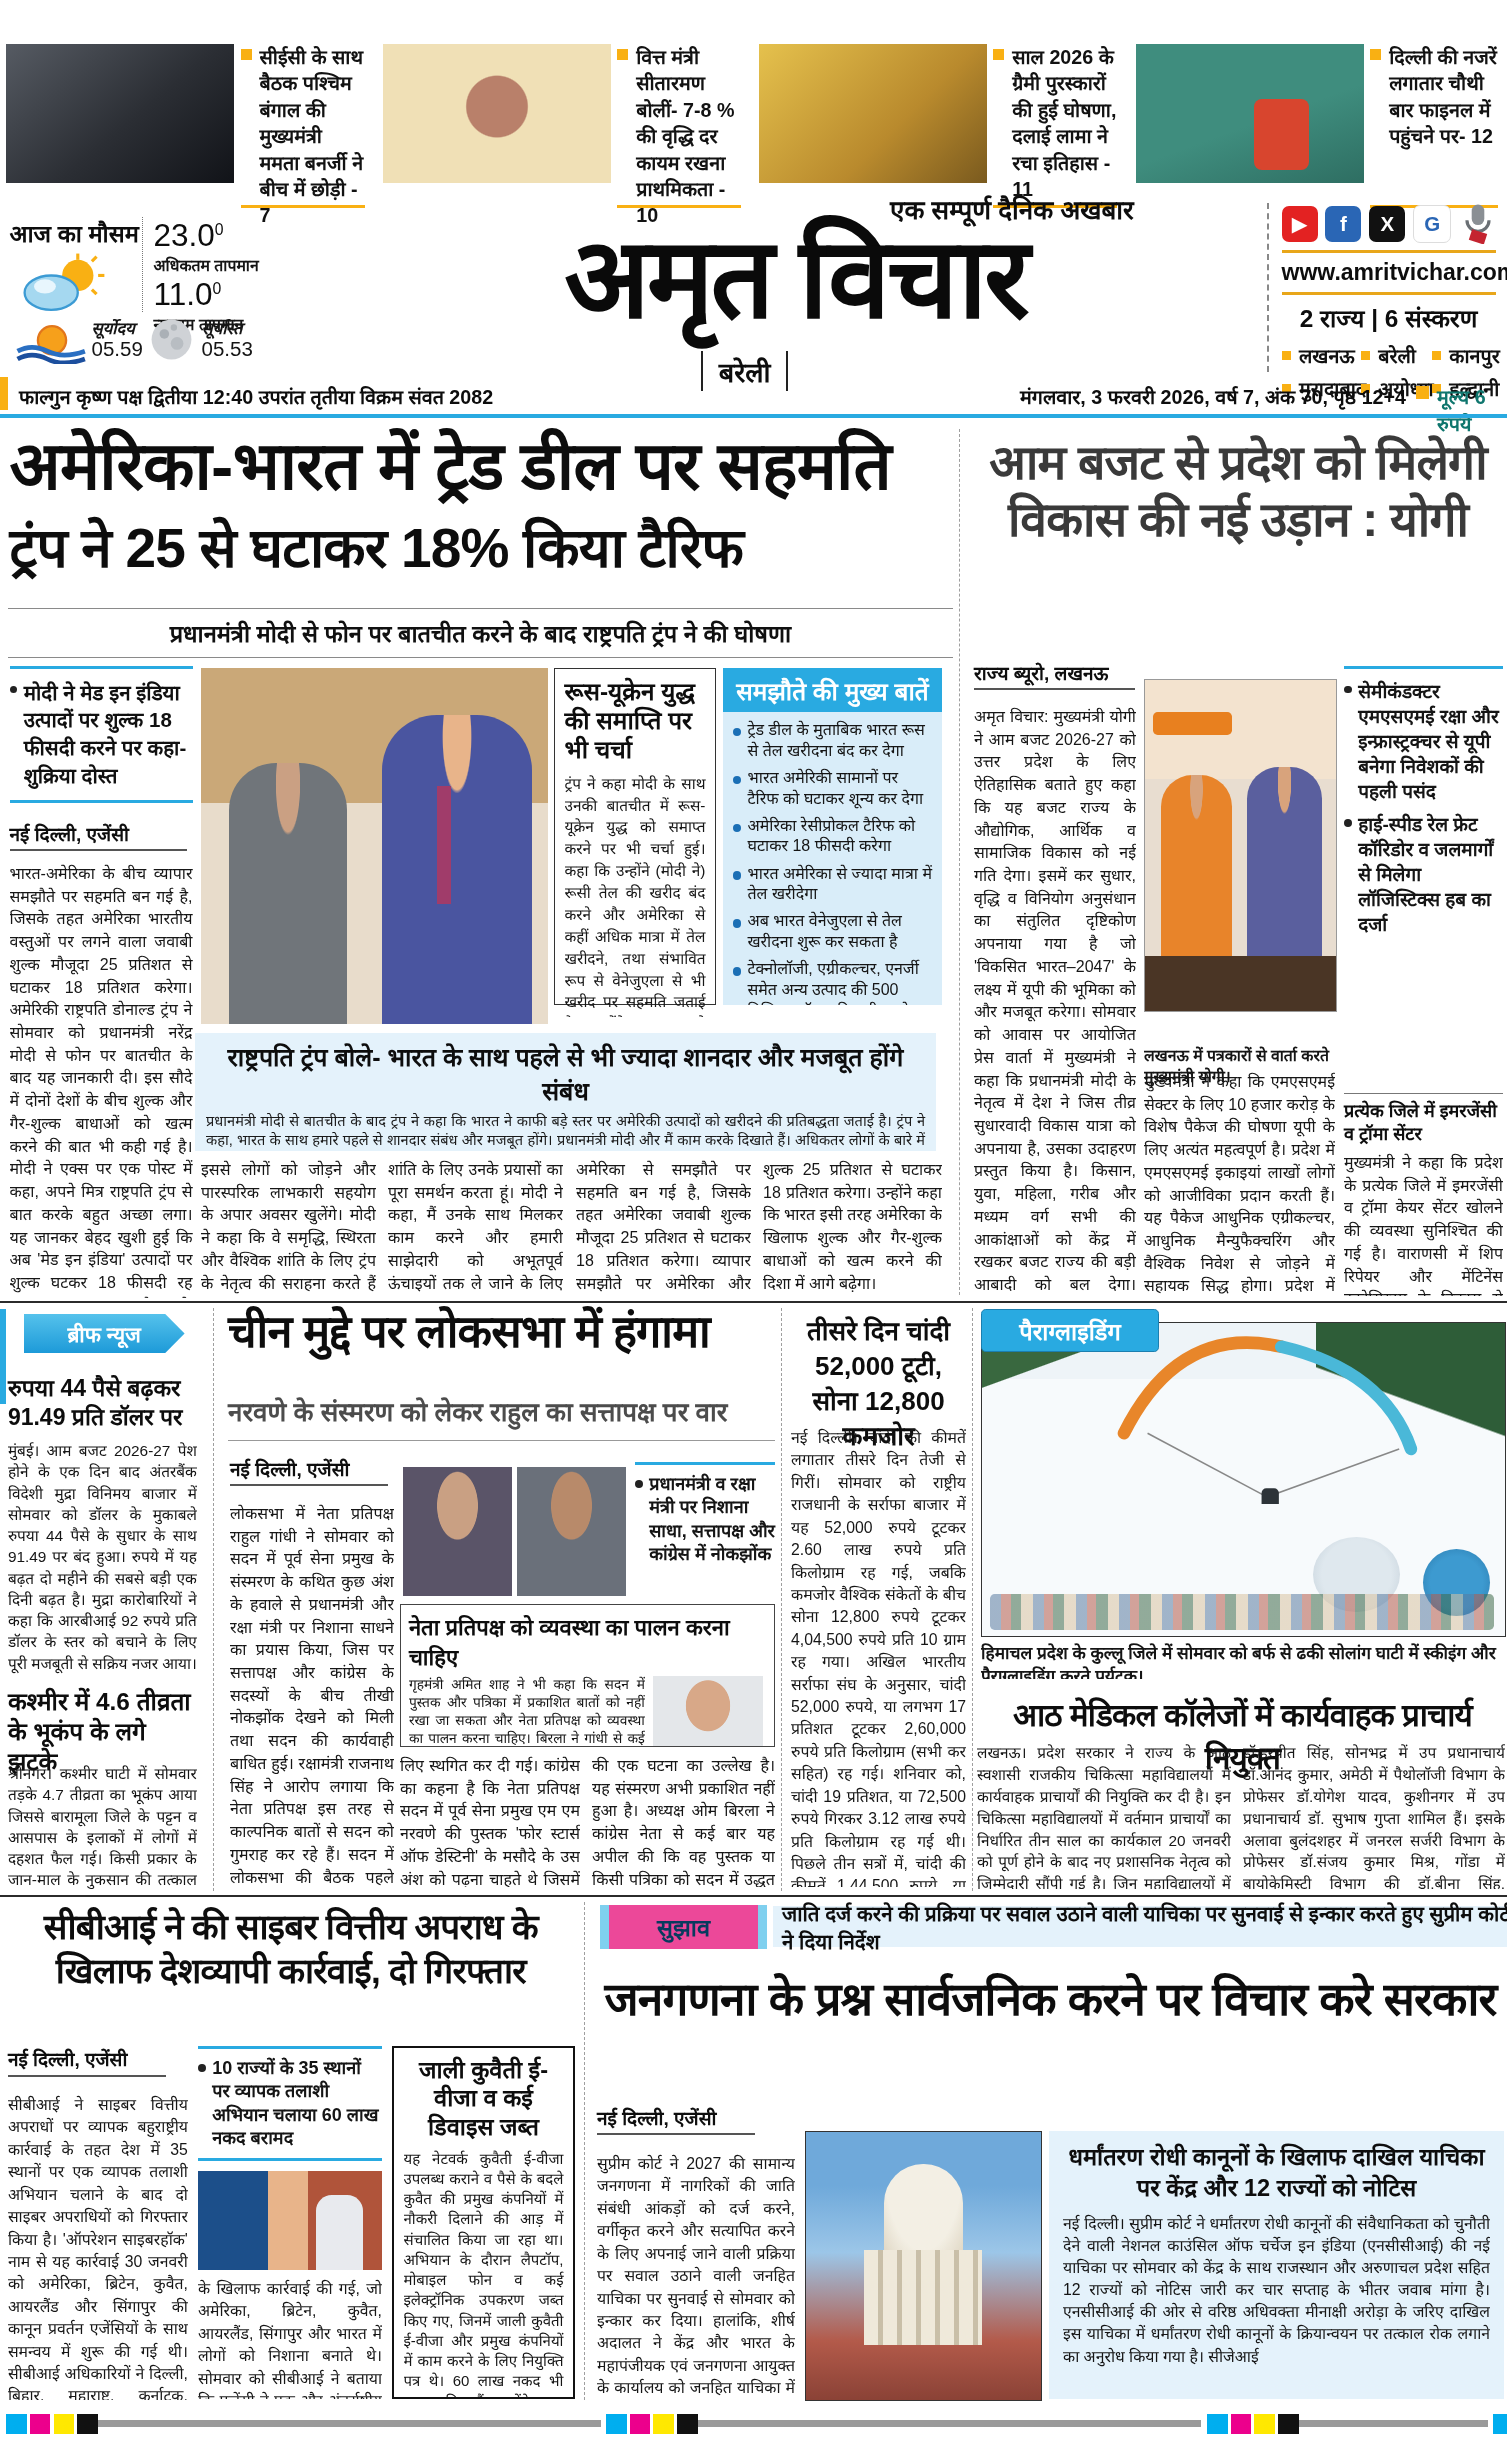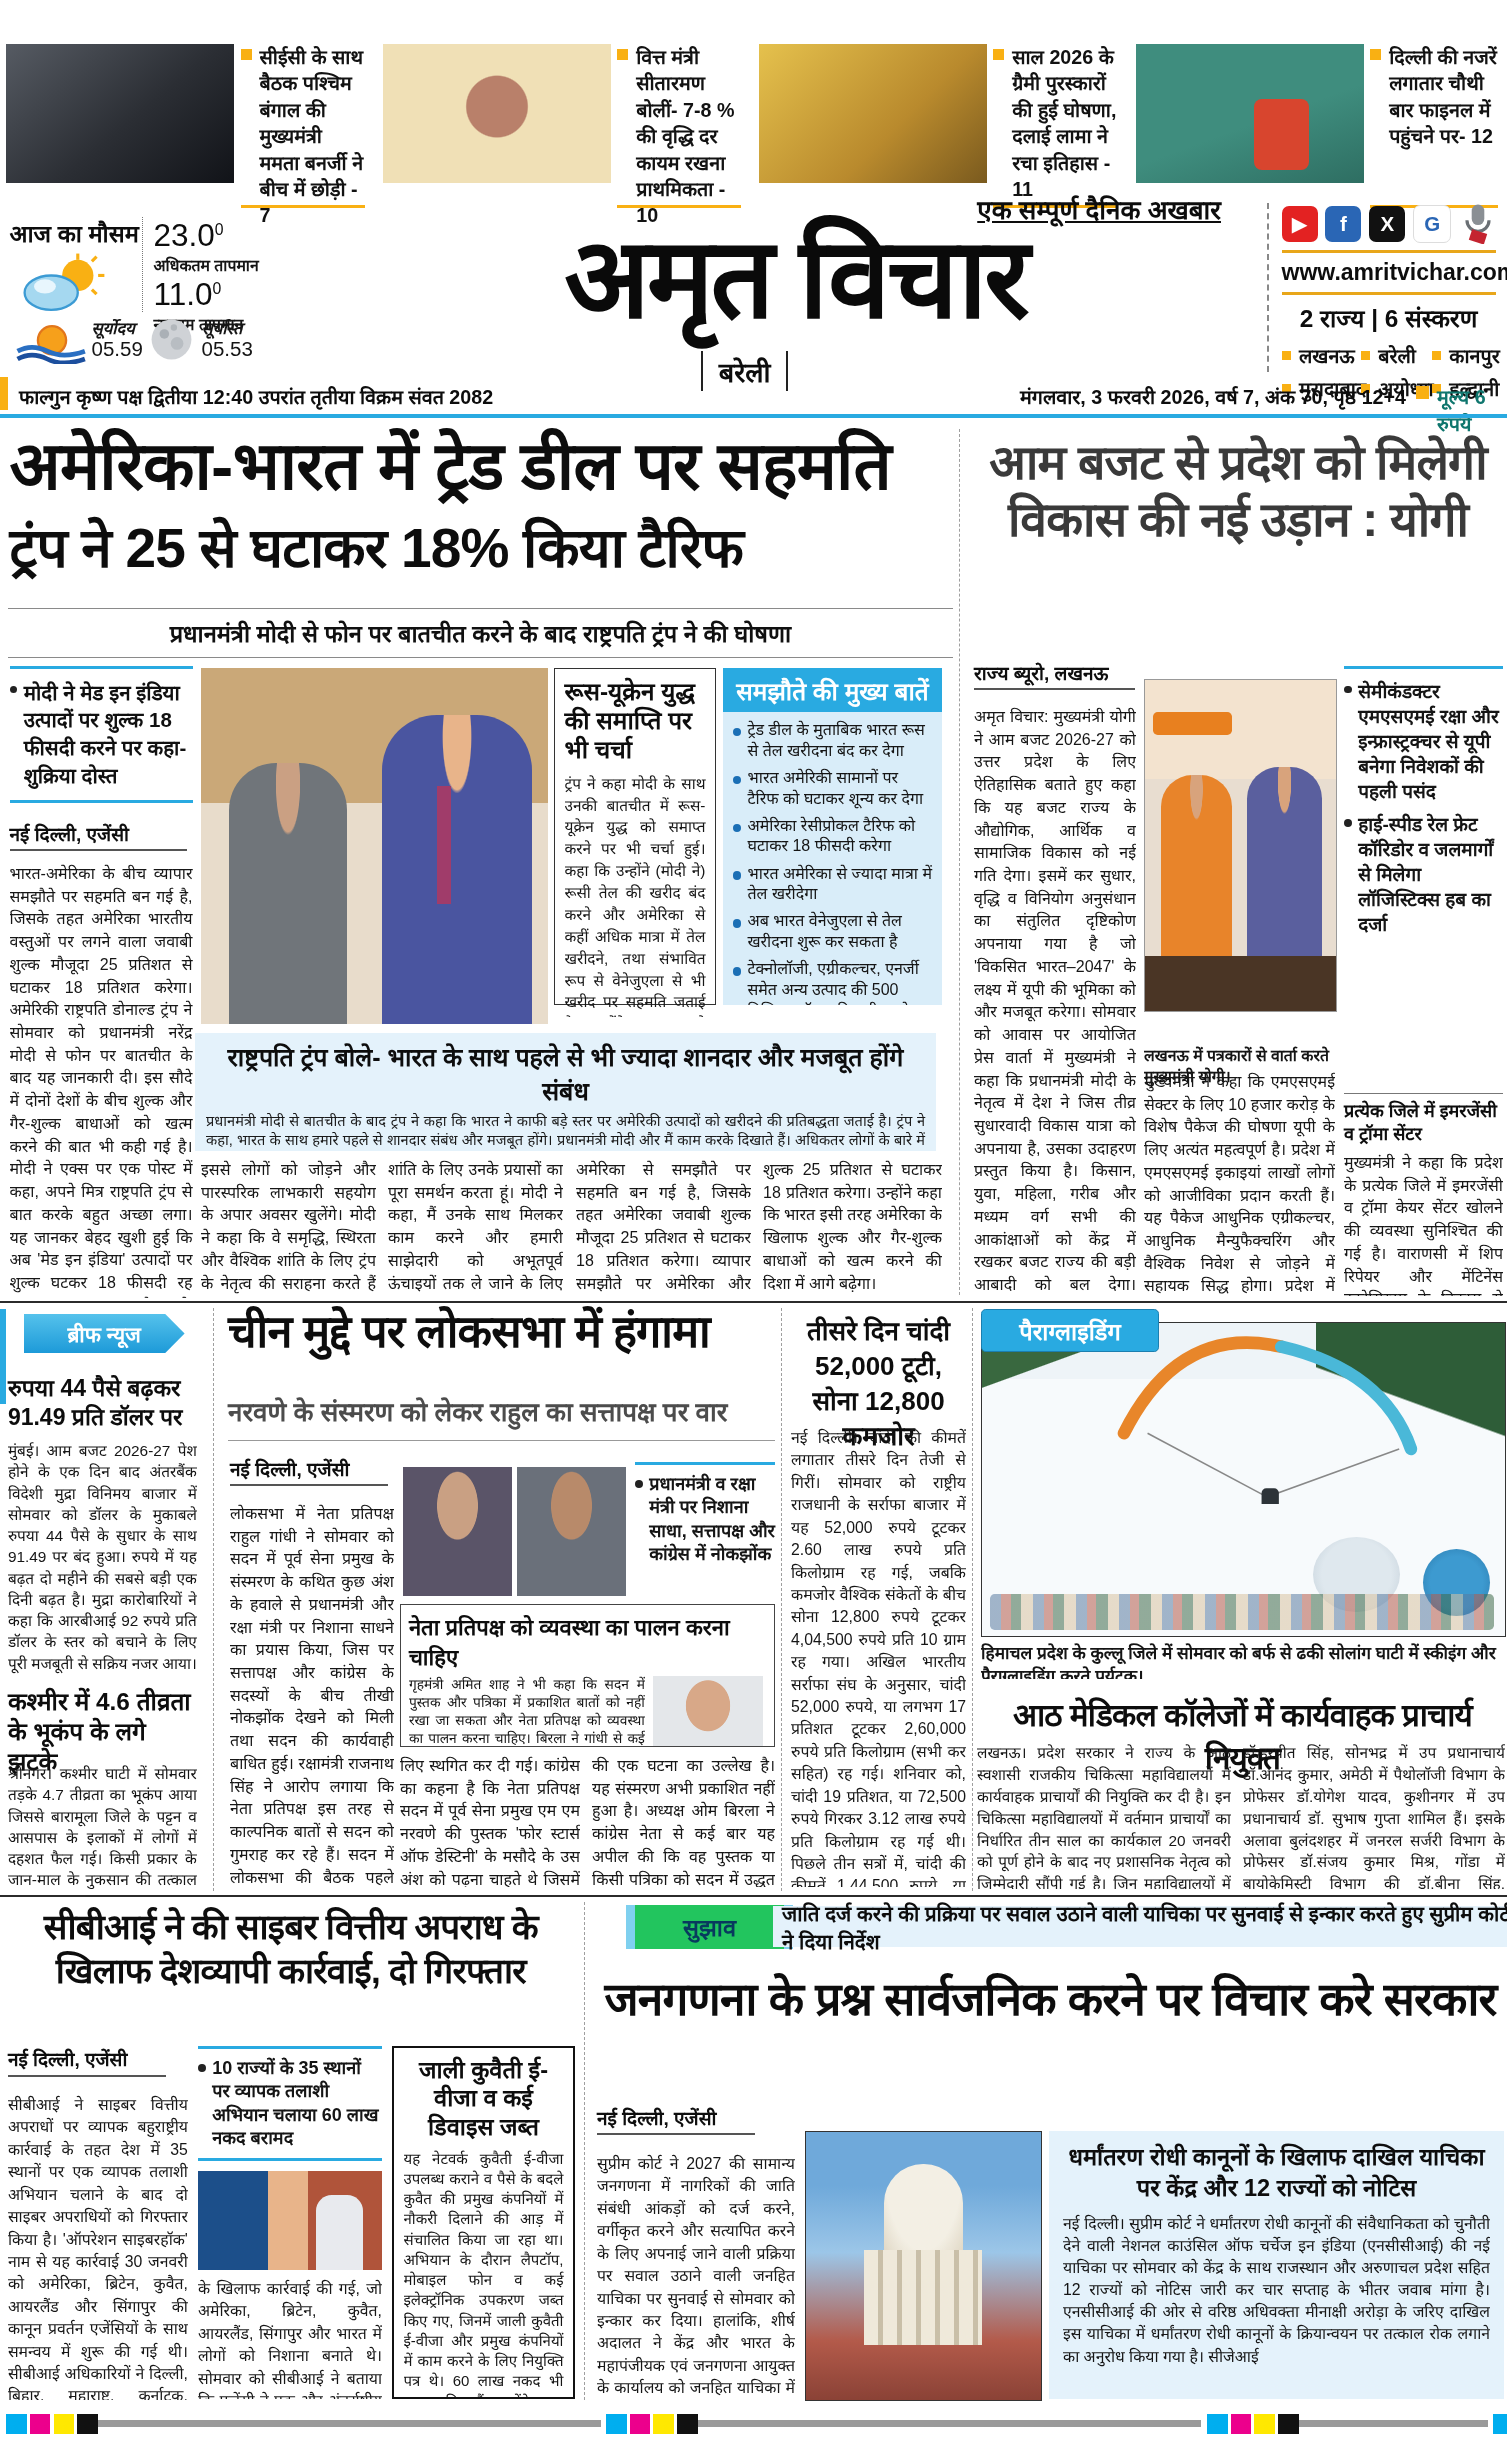--- a/index.html
+++ b/index.html
@@ -91,21 +91,21 @@
     <svg class="abs" style="left:140px;top:101px;" width="43" height="43" viewBox="0 0 54 54">
       <circle cx="27" cy="27" r="25" fill="#cfd2d6"></circle>
         <circle cx="18" cy="20" r="6" fill="#aab0b6"></circle>
         <circle cx="34" cy="32" r="8" fill="#b8bdc2"></circle>
         <circle cx="30" cy="12" r="4" fill="#b2b7bc"></circle>
     </svg>
     <div class="abs" style="left:192px;top:99px;font-size:16.5px;font-weight:bold;font-style:italic;">सूर्यास्त</div>
     <div class="abs" style="left:192px;top:120px;font-size:20.5px;">05.53</div>
   </div>
 
-  <div class="abs" style="left:890px;top:191px;width:331px;text-align:right;font-size:26px;font-weight:900;color:#0d0d0d;text-decoration:underline;">एक सम्पूर्ण दैनिक अखबार</div>
+  <div class="abs" style="left:890px;top:191px;width:331px;text-align:left;font-size:26px;font-weight:900;color:#0d0d0d;">एक सम्पूर्ण दैनिक अखबार</div>
   <div class="abs" style="left:331px;top:211px;width:929px;text-align:center;font-size:112px;font-weight:900;letter-spacing:-3.2px;color:#0a0a0a;line-height:1.22;">अमृत विचार</div>
   <div class="abs" style="left:701px;top:351px;padding:1.6px 15.8px;border-left:2.4px solid #222;border-right:2.4px solid #222;font-size:27px;font-weight:900;color:#0d0d0d;">बरेली</div>
 
   <div class="abs" style="left:1267px;top:203px;width:241px;height:169px;border-left:2.4px dashed #888;padding-left:12.6px;">
     <div style="display:flex;gap:7.9px;align-items:center;">
       <span class="soc" style="background:#e32222;">▶</span>
       <span class="soc" style="background:#2a66b5;">f</span>
       <span class="soc" style="background:#111;">X</span>
       <span class="soc" style="background:#fff;border:1.6px solid #ddd;color:#2a66b5;">G</span>
       <svg width="38" height="41" viewBox="0 0 48 52">
@@ -335,21 +335,21 @@
   </div>
   <div class="abs body-text col" style="left:198px;top:2278px;width:184px;height:121px;font-size:15.8px;">के खिलाफ कार्रवाई की गई, जो अमेरिका, ब्रिटेन, कुवैत, आयरलैंड, सिंगापुर और भारत में लोगों को निशाना बनाते थे। सोमवार को सीबीआई ने बताया कि एजेंसी ने एक और अंतर्राष्ट्रीय साइबर वित्तीय अपराध नेटवर्क का भंडाफोड़ किया है, जो नयी दिल्ली, गाजियाबाद और कर्नाटक से संचालित हो रहा था।</div>
 
   <div class="abs" style="left:392px;top:2046px;width:183px;height:353px;border:2.4px solid #111;padding:7.9px 9.5px;box-sizing:border-box;overflow:hidden;">
     <div style="font-size:23.6px;font-weight:900;text-align:center;line-height:1.2;color:#0d0d0d;">जाली कुवैती ई-वीजा व कई डिवाइस जब्त</div>
     <div class="just col" style="font-size:15px;line-height:1.35;margin-top:7.9px;height:276px;">यह नेटवर्क कुवैती ई-वीजा उपलब्ध कराने व पैसे के बदले कुवैत की प्रमुख कंपनियों में नौकरी दिलाने की आड़ में संचालित किया जा रहा था। अभियान के दौरान लैपटॉप, मोबाइल फोन व कई इलेक्ट्रॉनिक उपकरण जब्त किए गए, जिनमें जाली कुवैती ई-वीजा और प्रमुख कंपनियों में काम करने के लिए नियुक्ति पत्र थे। 60 लाख नकद भी बरामद किए हैं। उन्होंने कहा, तलाशी अभियान के दौरान, सीबीआई ने आरोपियों द्वारा संचालित अंतर्राष्ट्रीय साइबर अपराध नेटवर्क का भी भंडाफोड़ किया, जो ब्रिटेन, आयरलैंड और सिंगापुर के नागरिकों को ऑनलाइन निशाना बनाकर उनसे धोखाधड़ी कर रहे थे।</div>
   </div>
 
   <div class="abs dashv" style="left:584px;top:1902px;height:498px;"></div>
 
-  <div class="abs" style="left:626px;top:1905px;width:167px;height:44px;background:#22c55e;border-left:9.5px solid #7fd0ef;border-right:9.5px solid #7fd0ef;display:flex;align-items:center;justify-content:center;font-size:23.6px;font-weight:900;color:#083a5e;box-sizing:border-box;">सुझाव</div>
+  <div class="abs" style="left:600px;top:1905px;width:167px;height:44px;background:#ec4899;border-left:9.5px solid #7fd0ef;border-right:9.5px solid #7fd0ef;display:flex;align-items:center;justify-content:center;font-size:23.6px;font-weight:900;color:#083a5e;box-sizing:border-box;">सुझाव</div>
   <div class="abs lightblue" style="left:773px;top:1906px;width:733px;height:41px;display:flex;align-items:center;justify-content:center;font-size:20.5px;font-weight:900;color:#0d0d0d;padding-left:9px;">जाति दर्ज करने की प्रक्रिया पर सवाल उठाने वाली याचिका पर सुनवाई से इन्कार करते हुए सुप्रीम कोर्ट ने दिया निर्देश</div>
   <div class="abs big-head" style="left:595px;top:1966px;width:911px;text-align:center;font-size:46px;">जनगणना के प्रश्न सार्वजनिक करने पर विचार करे सरकार</div>
   <div class="abs byline" style="left:597px;top:2105px;">नई दिल्ली, एजेंसी</div>
   <div class="abs" style="left:597px;top:2133px;width:158px;height:1.6px;background:#555;"></div>
   <div class="abs body-text col" style="left:597px;top:2153px;width:198px;height:246px;font-size:15.8px;">सुप्रीम कोर्ट ने 2027 की सामान्य जनगणना में नागरिकों की जाति संबंधी आंकड़ों को दर्ज करने, वर्गीकृत करने और सत्यापित करने के लिए अपनाई जाने वाली प्रक्रिया पर सवाल उठाने वाली जनहित याचिका पर सुनवाई से सोमवार को इन्कार कर दिया। हालांकि, शीर्ष अदालत ने केंद्र और भारत के महापंजीयक एवं जनगणना आयुक्त के कार्यालय को जनहित याचिका में इस मुद्दे पर दिए सुझावों पर विचार करने को कहा है। शिक्षाविद् आकाश गोयल की ओर से दायर याचिका पर पक्ष रखते हुए वरिष्ठ अधिवक्ता मुक्ता गुप्ता ने कहा कि नागरिकों के जाति संबंधी विवरण को दर्ज करने, वर्गीकृत करने और सत्यापित करने के लिए किए जाने वाले एक पारदर्शी प्रश्नावली सार्वजनिक रूप से उपलब्ध कराई जाए।</div>
 
   <div class="abs photo" style="left:805px;top:2131px;width:235px;height:268px;border:1.6px solid #333;background:linear-gradient(180deg,#6fa9da 0 20%,#9cc6e8 45%,#b35a4a 78%,#8a4236 100%);">
     <div class="abs" style="left:78px;top:31.5px;width:79px;height:87px;background:radial-gradient(ellipse at 50% 0%,#f3efe4 0 70%,#e0d8c6 100%);border-radius:39px 39px 0 0;"></div>
     <div class="abs" style="left:58px;top:118px;width:118px;height:95px;background:repeating-linear-gradient(90deg,#efe9da 0 14px,#c9bfa8 14px 19px);"></div>
   </div>

